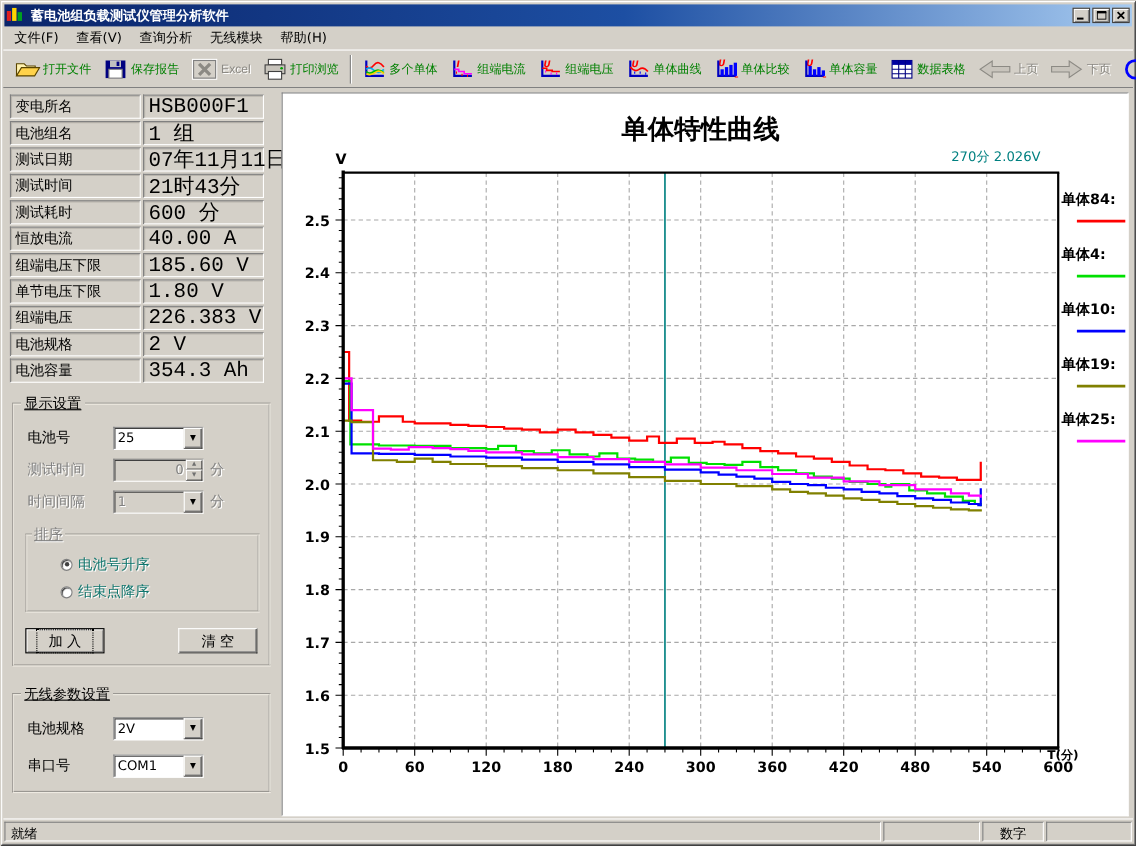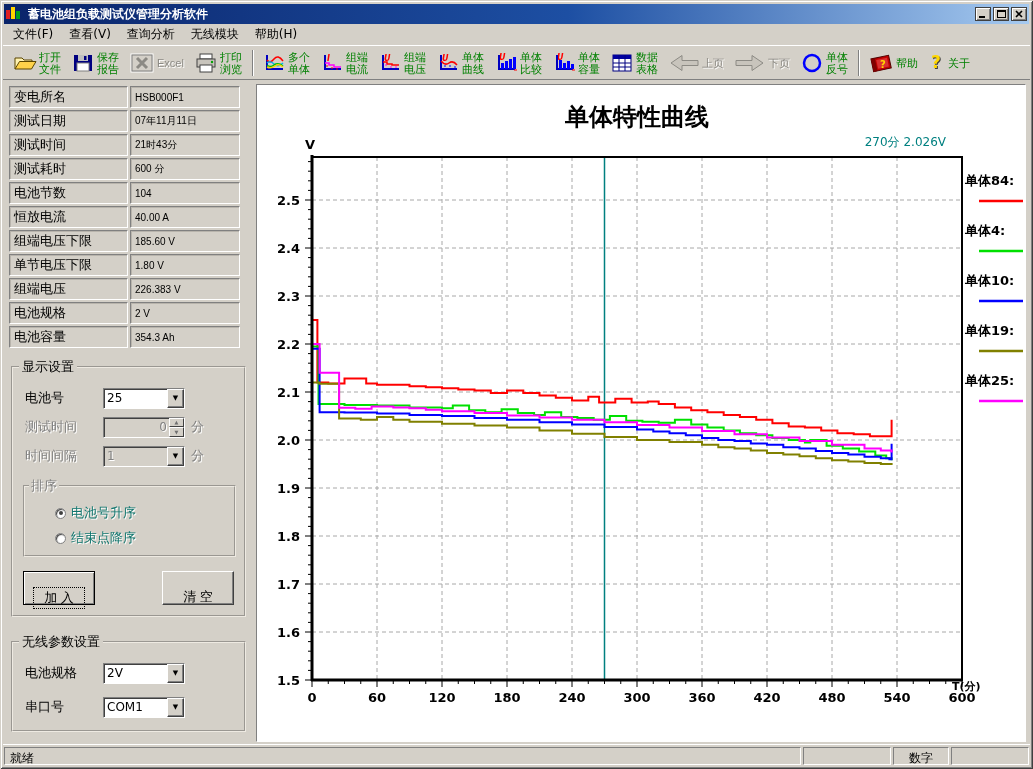--- a/index.html
+++ b/index.html
@@ -19,39 +19,39 @@
             box-shadow: inset 1px 1px 0 #fff, inset -1px -1px 0 #808080;
             display:flex; align-items:center; justify-content:center; padding:0; cursor:default; }
   
   .menubar { height:20px; display:flex; align-items:center; padding-left:2px; border-bottom:1px solid #d4d0c8; }
   .menu-item { padding:19px 8px; }
   
   .toolbar { height:35px; display:flex; align-items:center; padding:1px 2px 2px 6px;
              border-top:1px solid #fff; box-shadow: inset 0 -1px 0 #808080; }
   .tb-btn { display:flex; align-items:center; gap:2px; padding:2px 3px; margin-right:2px;
             background:transparent; border:1px solid transparent; color:#008000; font-weight:bold; }
-  .tb-label { display:flex; flex-direction:column; justify-content:center; font-size:11px; line-height:12px;
+  .tb-label { display:flex; flex-direction:row; justify-content:center; font-size:11px; line-height:12px;
               font-weight:normal; color:#008000; white-space:nowrap; }
   .tb-btn.disabled .tb-label { color:#8c8a84; text-shadow:1px 1px 0 #fff; }
   .tb-sep { width:2px; height:26px; margin:0 4px; border-left:1px solid #808080; border-right:1px solid #fff; }
   .tb-icon { display:inline-flex; }
   
   .main { display:flex; height:666px; }
   .left-panel { width:249px; padding:6px 4px 0 6px; }
   
   .info-table { display:flex; flex-direction:column; gap:2px; }
   .it-row { display:flex; gap:2px; }
   .it-cell { height:22px; background:#d4d0c8; display:flex; align-items:center; padding:0 4px;
              font-size:13px; border:1px solid; border-color:#808080 #fff #fff #808080;
              box-shadow: inset 1px 1px 0 #b8b4ac; white-space:nowrap; }
   .it-label { width:119px; }
-  .it-value { width:110px; font-family:Liberation Sans, sans-serif; font-size:10px; }
+  .it-value { width:110px; font-family:Liberation Mono, monospace; font-size:19px; }
   
   fieldset.group { border:2px groove #eeeae2; margin:10px 2px 0 2px; padding:4px 6px 8px 6px; }
-  fieldset.group legend { font-size:13px; padding:0 3px; }
+  fieldset.group legend { font-size:13px; padding:0 3px;text-decoration:underline; }
   .gs-row { display:flex; align-items:center; margin:7px 0 0 6px; height:22px; }
   .gs-row .lbl { width:78px; font-size:13px; }
   .gs-row.disabled .lbl, .gray-text { color:#828282; text-shadow:1px 1px 0 #fff; }
   .unit { margin-left:6px; font-size:13px; }
   .combo { display:flex; width:82px; height:21px; background:#fff;
            border:1px solid; border-color:#808080 #fff #fff #808080; box-shadow: inset 1px 1px 0 #404040; }
   .combo .combo-value { flex:1; font-size:12px; padding:2px 3px; overflow:hidden; white-space:nowrap; }
   .combo .combo-btn { width:17px; background:#d4d0c8; border:1px solid; border-color:#fff #404040 #404040 #fff;
                       box-shadow: inset -1px -1px 0 #808080; font-size:7px; display:flex; align-items:center; justify-content:center; }
   .combo.disabled { background:#d4d0c8; }
@@ -65,21 +65,21 @@
   fieldset.subgroup { border:2px groove #eeeae2; margin:10px 2px 0 4px; padding:2px 4px 8px 4px; }
   fieldset.subgroup legend { font-size:13px; color:#828282; text-shadow:1px 1px 0 #fff; padding:0 2px; }
   .radio-row { display:flex; align-items:center; margin:7px 0 0 26px; color:#0f766e; text-shadow:1px 1px 0 #fff; font-size:13px; }
   .radio { width:11px; height:11px; border-radius:50%; background:#fff; margin-right:5px;
            border:1px solid #808080; box-shadow: inset 1px 1px 1px #404040, inset -1px -1px 0 #fff; position:relative; }
   .radio.checked::after { content:""; position:absolute; left:2.5px; top:2.5px; width:4px; height:4px;
                           border-radius:50%; background:#404040; }
   .btn-row { display:flex; margin:14px 4px 2px 4px; justify-content:space-between; }
   .btn { height:23px; min-width:72px; background:#d4d0c8; font-size:13px;
          border:1px solid; border-color:#fff #404040 #404040 #fff;
-         box-shadow: inset -1px -1px 0 #808080; padding:16px 8px; }
+         box-shadow: inset -1px -1px 0 #808080; padding:1px 8px; }
   .btn.default-btn { border:1px solid #000; box-shadow: inset 1px 1px 0 #fff, inset -1px -1px 0 #808080; }
   .btn.default-btn .focus-rect { outline:1px dotted #000; padding:1px 10px; display:inline-block; }
   
   .chart-panel { margin:4px 0 0 4px; width:770px; height:658px; background:#fff;
                  border:1px solid; border-color:#808080 #fff #fff #808080; }
   
   .statusbar { position:absolute; left:3px; right:3px; bottom:3px; height:22px; display:flex;
                align-items:flex-end; gap:2px; padding:2px 1px 1px 1px; border-top:1px solid #fff; }
   .sb-pane { height:18px; border:1px solid; border-color:#808080 #fff #fff #808080;
              padding:2px 5px; font-size:12px; background:#d4d0c8; white-space:nowrap; }
@@ -348,34 +348,34 @@
     </div>
 
   <div class="main">
     <div class="left-panel">
       <div class="info-table" id="info-table">
           <div class="it-row">
             <div class="it-cell it-label">变电所名</div>
             <div class="it-cell it-value">HSB000F1</div>
           </div>
           <div class="it-row">
+            <div class="it-cell it-label">电池组名</div>
+            <div class="it-cell it-value">1  组</div>
+          </div>
+          <div class="it-row">
             <div class="it-cell it-label">测试日期</div>
             <div class="it-cell it-value">07年11月11日</div>
           </div>
           <div class="it-row">
             <div class="it-cell it-label">测试时间</div>
             <div class="it-cell it-value">21时43分</div>
           </div>
           <div class="it-row">
             <div class="it-cell it-label">测试耗时</div>
             <div class="it-cell it-value">600  分</div>
-          </div>
-          <div class="it-row">
-            <div class="it-cell it-label">电池节数</div>
-            <div class="it-cell it-value">104</div>
           </div>
           <div class="it-row">
             <div class="it-cell it-label">恒放电流</div>
             <div class="it-cell it-value">40.00  A</div>
           </div>
           <div class="it-row">
             <div class="it-cell it-label">组端电压下限</div>
             <div class="it-cell it-value">185.60 V</div>
           </div>
           <div class="it-row">

